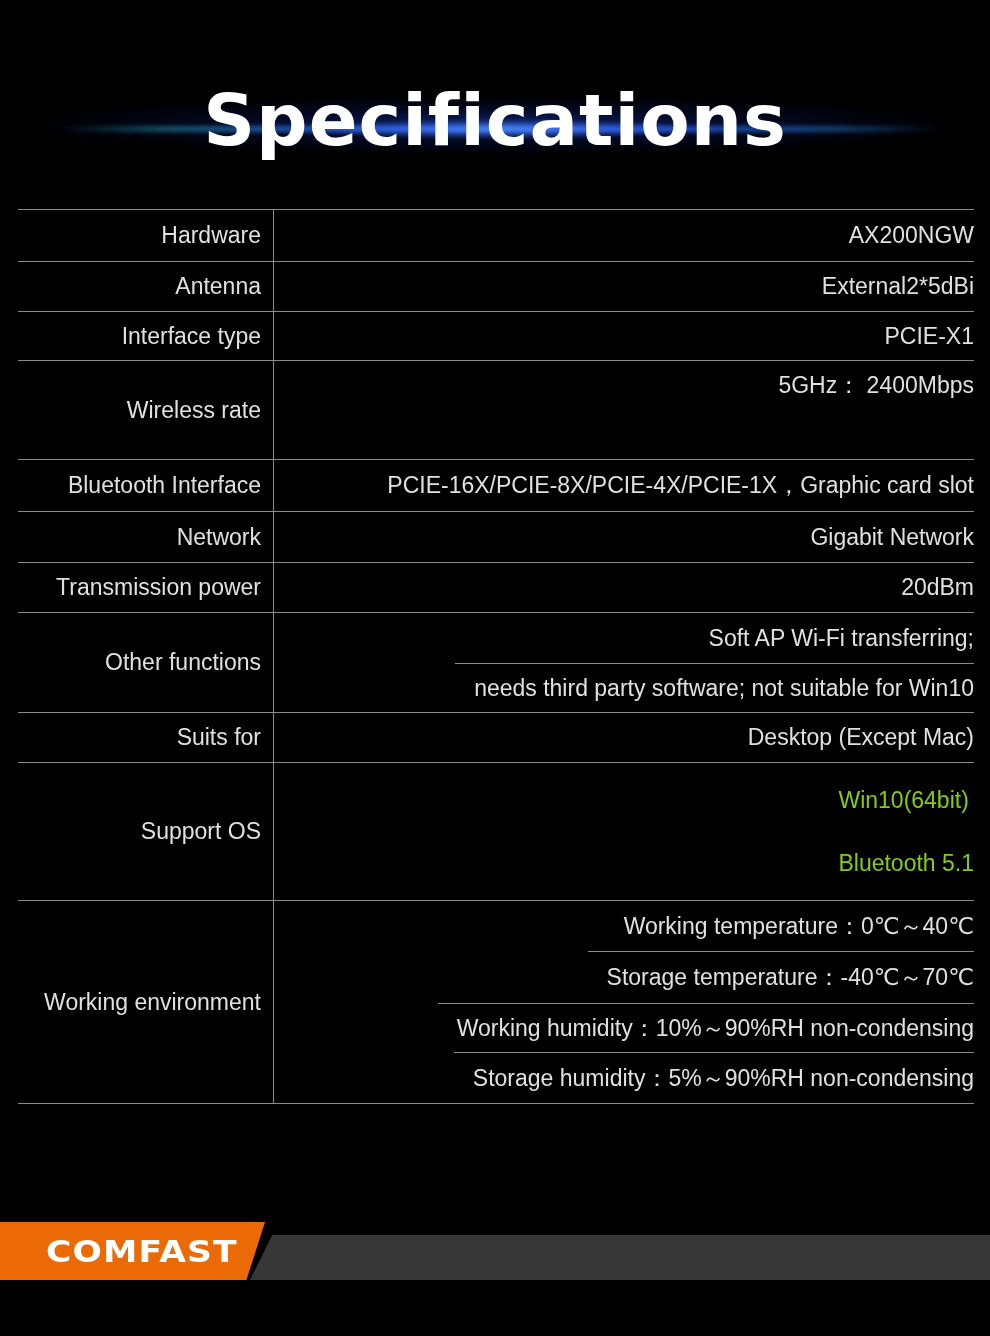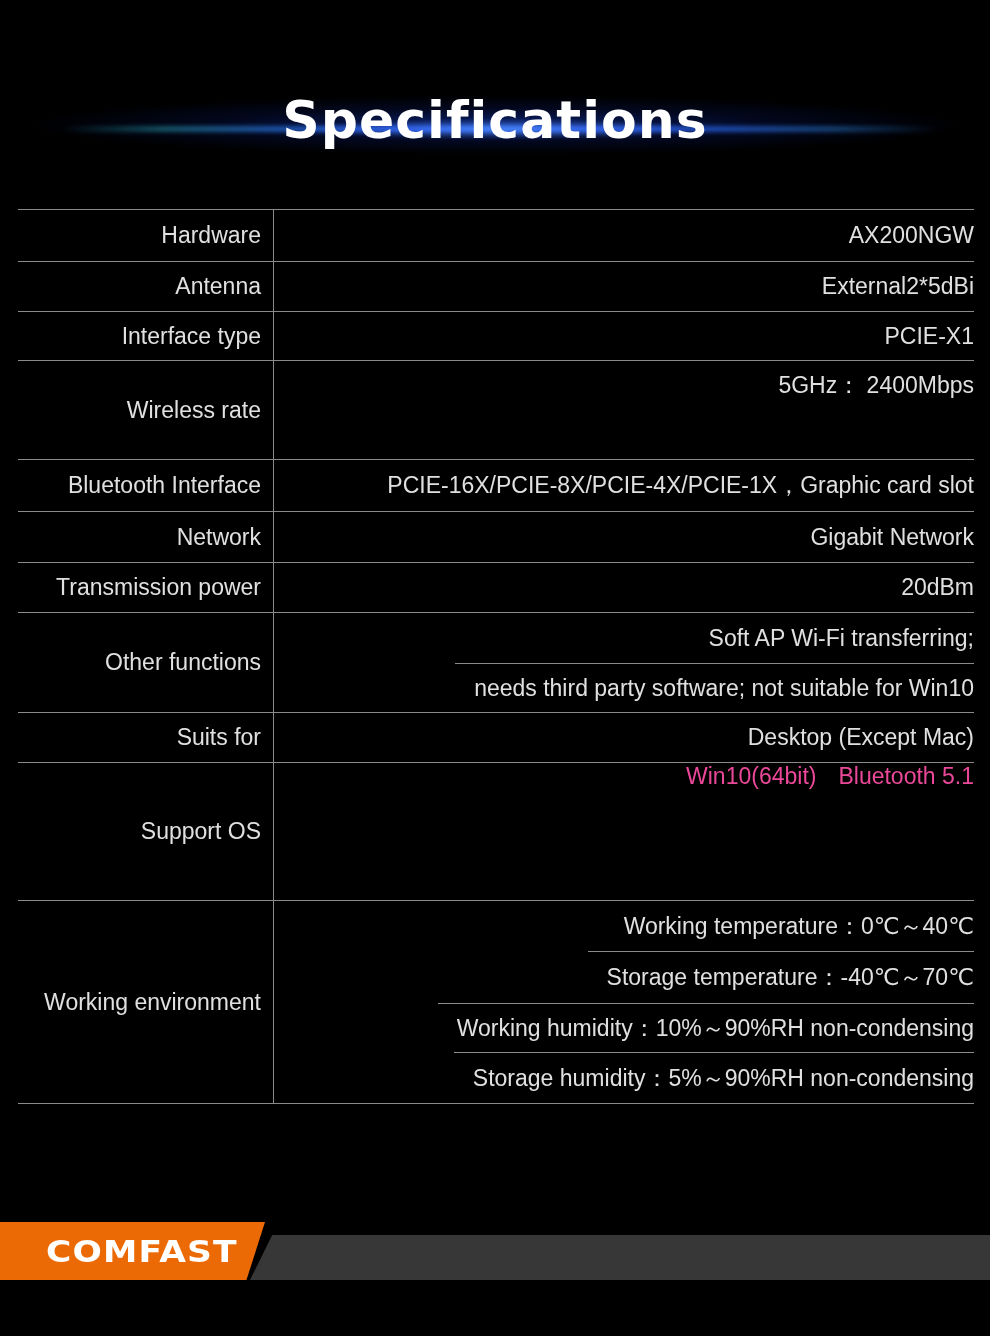--- a/index.html
+++ b/index.html
@@ -16,35 +16,35 @@
     position: absolute; left: 60px; top: 126px; width: 880px; height: 6px;
     background: linear-gradient(90deg, rgba(0,0,0,0) 0%, rgba(40,160,180,0.5) 12%, rgba(40,90,255,0.9) 40%, rgba(60,120,255,1) 50%, rgba(40,90,255,0.9) 60%, rgba(40,120,200,0.5) 88%, rgba(0,0,0,0) 100%);
     filter: blur(2px); border-radius: 3px;
   }
   .glow-core {
     position: absolute; left: 300px; top: 118px; width: 400px; height: 22px;
     background: radial-gradient(ellipse at 50% 50%, rgba(80,140,255,0.6) 0%, rgba(0,0,0,0) 70%);
   }
   .title {
     position: absolute; left: 0; top: 70px; width: 990px; text-align: center;
-    font-size: 52px; font-weight: bold; color: #fff; letter-spacing: 1px; line-height: 100px;
+    font-size: 72px; font-weight: bold; color: #fff; letter-spacing: 1px; line-height: 100px;
     font-family: "DejaVu Sans", sans-serif;
   }
   .table { position: absolute; left: 18px; top: 209px; width: 956px; border-top: 1px solid #8a8a8a; }
   .row { position: relative; border-bottom: 1px solid #8a8a8a; display: flex; }
   .label {
     width: 244px; padding-right: 12px; text-align: left; display: flex; align-items: center; justify-content: flex-end;
     font-size: 23px; color: #e0e0e0; border-right: 1px solid #8a8a8a; box-sizing: border-box; width: 256px;
   }
   .values { flex: 1; display: flex; flex-direction: column; align-items: flex-end; }
   .val {
     display: flex; align-items: center; padding-left: 19px; font-size: 23px; color: #e0e0e0; box-sizing: border-box;
   }
   .val + .val { border-top: 1px solid #8a8a8a; }
-  .os { display: flex; flex-direction: row; justify-content: center; padding-left: 19px; font-size: 23px; color: #ec4899; gap: 22px; }
+  .os { display: flex; flex-direction: column; justify-content: center; padding-left: 19px; font-size: 23px; color: #84cc16; gap: 36px; }
   .footer { position: absolute; left: 0; top: 1222px; width: 990px; height: 60px; }
   .brand {
     position: absolute; left: 0; top: 0; width: 265px; height: 58px; background: #ec6a05;
     clip-path: polygon(0 0, 100% 0, 93% 100%, 0 100%); border-bottom-right-radius: 8px;
   }
   .brand-text {
     position: absolute; left: 46px; top: 12px; font-size: 30px; font-weight: bold; color: #fff;
     font-family: "DejaVu Sans", sans-serif; letter-spacing: 1px; transform: scaleX(1.15); transform-origin: left;
   }
   .bar {

